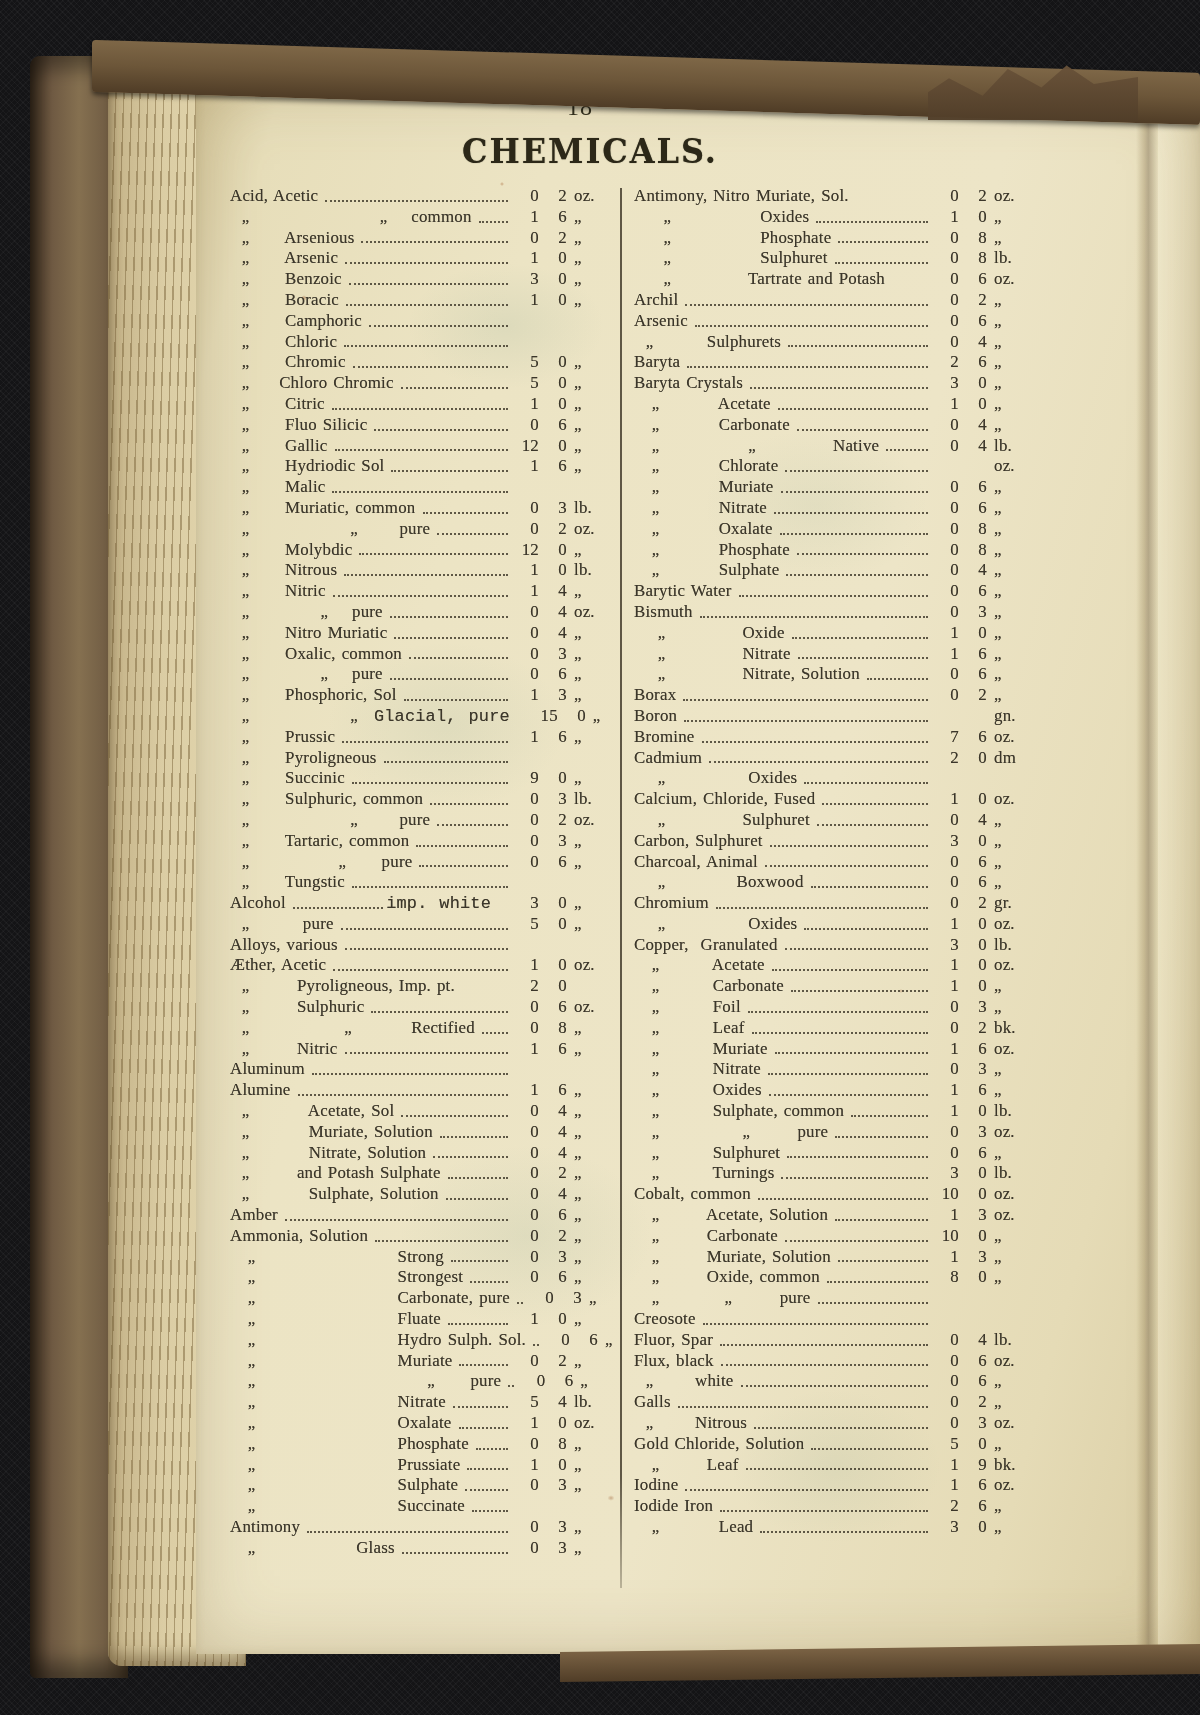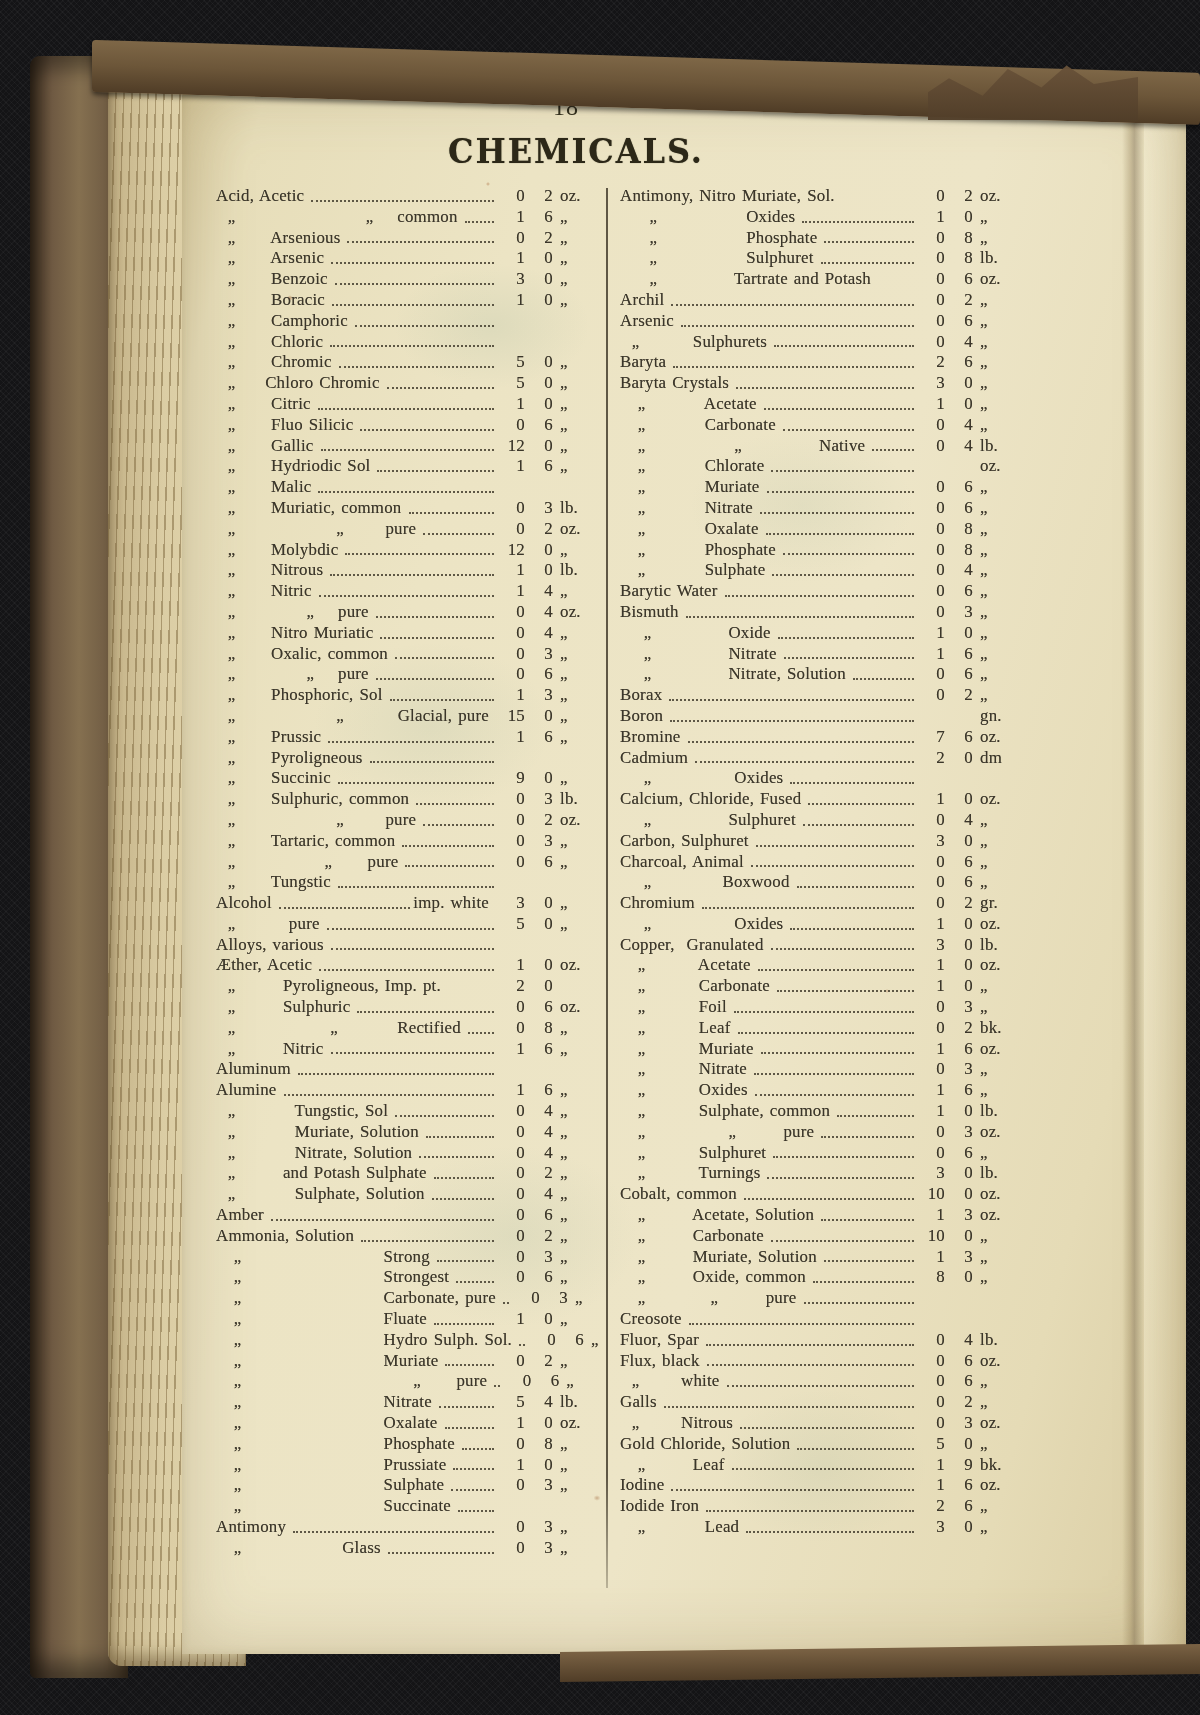--- a/index.html
+++ b/index.html
@@ -19,21 +19,21 @@
   }
   .page-stack{
     position:absolute;left:108px;top:70px;width:138px;height:1596px;z-index:2;
     background:
       repeating-linear-gradient(92deg, rgba(130,108,66,.55) 0 1.5px, rgba(0,0,0,0) 1.5px 8px),
       linear-gradient(90deg,#c3b186 0%,#dbcda4 40%,#e4d8b0 100%);
     border-radius:26px 0 0 14px;
     box-shadow:inset 0 10px 14px rgba(90,70,40,.4), inset 0 -12px 14px rgba(90,70,40,.45);
   }
   .page{
-    position:absolute;left:182px;top:86px;width:1004px;height:1568px;z-index:3;
+    position:absolute;left:196px;top:86px;width:1004px;height:1568px;z-index:3;
     background:
       linear-gradient(105deg,#d8cba0 0%,#e7deba 6%,#ece4c4 26%,#ede5c7 58%,#e5dbb6 84%,#d9cca2 100%);
     border-radius:10px 0 0 0;
     box-shadow:inset 0 0 70px rgba(128,106,62,.30), inset 0 0 10px rgba(128,106,62,.18);
     color:var(--ink,#3b362a);
   }
   
   .page::before{
     content:"";position:absolute;inset:0;pointer-events:none;
     background:
@@ -97,21 +97,21 @@
     color:var(--ink,#3b362a);
     text-shadow:0 0 .4px rgba(59,54,42,.55);
   }
   .row .t{flex:0 0 auto;white-space:pre;}
   .row .lead{
     flex:1 1 auto;min-width:6px;height:0;align-self:flex-end;
     border-bottom:2.6px dotted rgba(62,56,42,.82);
     margin:0 3px 5px 7px;
   }
   .row .lead.nd{border-bottom-color:transparent;}
-  .row .suf{flex:0 0 auto;white-space:pre;margin-right:8px;}
+  .row .suf{flex:0 0 auto;white-space:pre;margin-right:20px;font-family:Liberation Mono, monospace;}
   .row .s{flex:0 0 auto;width:28px;text-align:right;}
   .row .d{flex:0 0 auto;width:28px;text-align:right;}
   .row .u{flex:0 0 auto;width:38px;padding-left:7px;white-space:pre;}
 </style>
 </head>
 <body>
 
 <div class="cover-left"></div>
 <div class="page-stack"></div>
 
@@ -424,21 +424,21 @@
         <span class="u"></span>
       </div>
       <div class="row">
         <span class="t">Alumine</span>
         <span class="lead"></span>
         <span class="s">1</span>
         <span class="d">6</span>
         <span class="u">„</span>
       </div>
       <div class="row">
-        <span class="t">  „          Tungstic, Sol</span>
+        <span class="t">  „          Acetate, Sol</span>
         <span class="lead"></span>
         <span class="s">0</span>
         <span class="d">4</span>
         <span class="u">„</span>
       </div>
       <div class="row">
         <span class="t">  „          Muriate, Solution</span>
         <span class="lead"></span>
         <span class="s">0</span>
         <span class="d">4</span>

